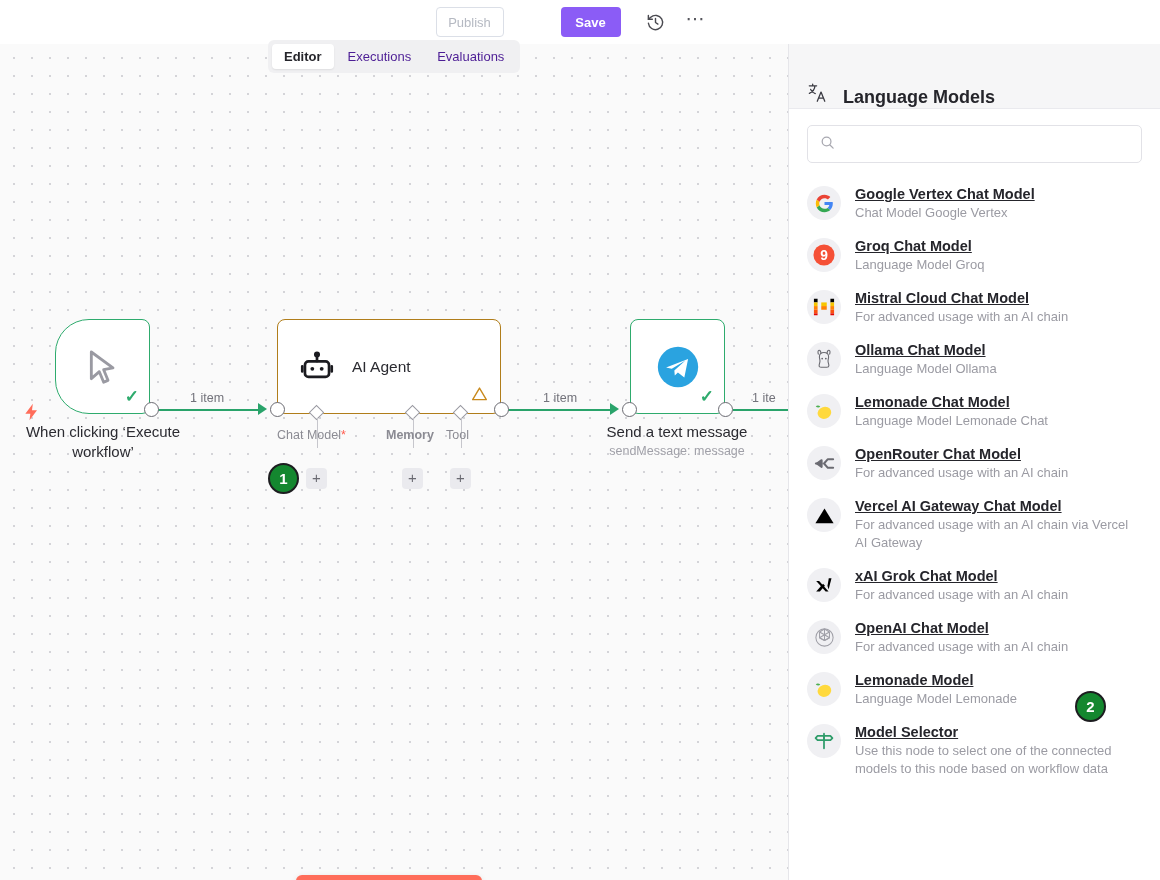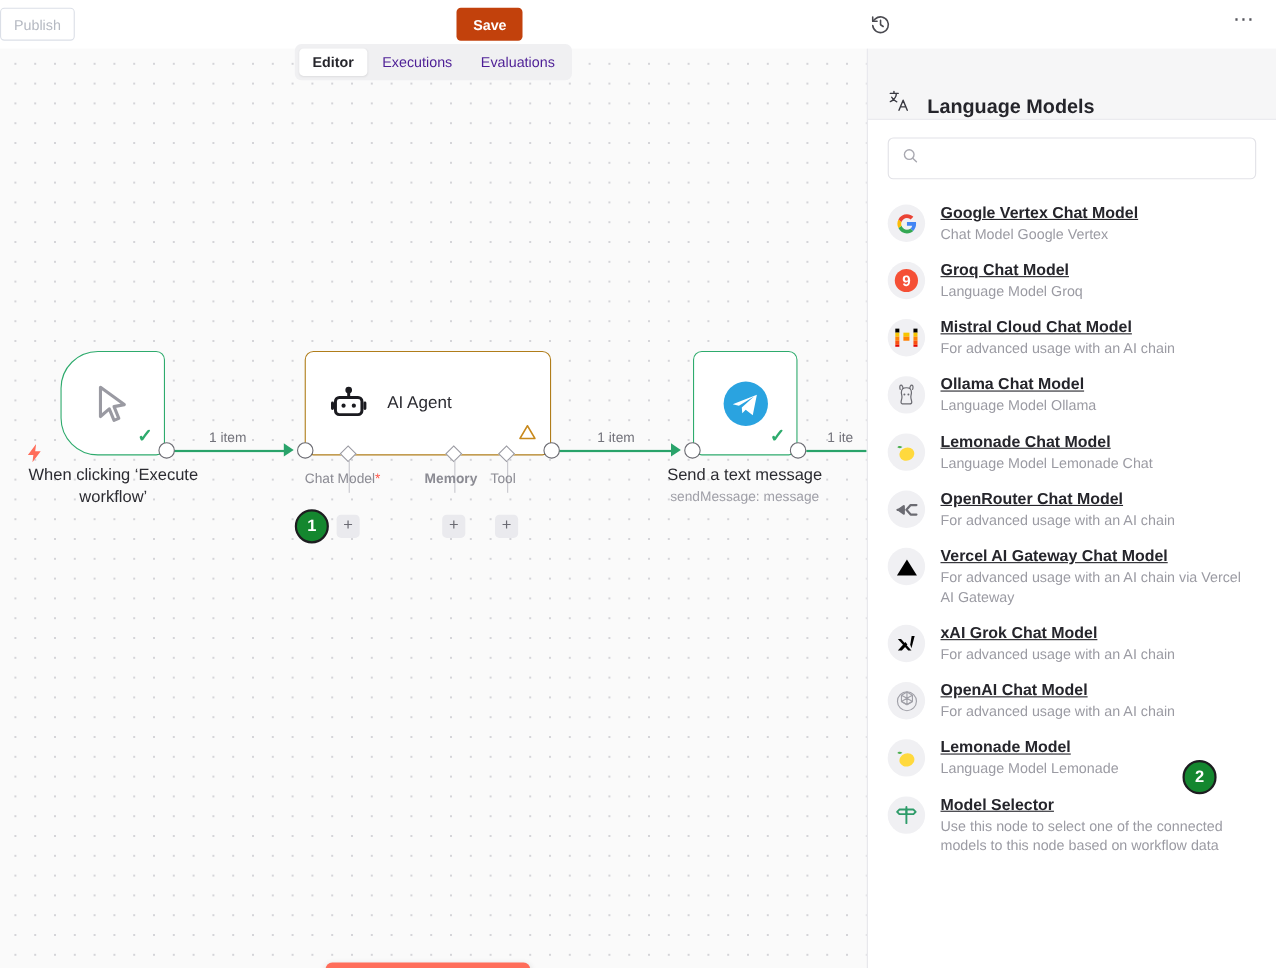--- a/index.html
+++ b/index.html
@@ -8,32 +8,32 @@
     font-family: "Liberation Sans", sans-serif;
     background: #ffffff;
     overflow: hidden;
   }
   #app { position: relative; width: 1160px; height: 880px; }
 
   
   .topbar {
     position: absolute; top: 0; left: 0; width: 1160px; height: 44px;
     background: #ffffff; z-index: 40;
-    display: flex; align-items: center; justify-content: space-between;
+    display: flex; align-items: center; justify-content: center;
     padding-right: 16px;
   }
   .btn-publish {
     width: 68px; height: 30px; border: 1px solid #dbdfe7; border-radius: 4px;
     background: #ffffff; color: #b5b9c2; font-size: 13px;
     display: flex; align-items: center; justify-content: center;
     cursor: default; margin-right: 12px;
   }
   .btn-save {
     width: 60px; height: 30px; border: none; border-radius: 4px;
-    background: #c2410c; color: #ffffff; font-size: 13px; font-weight: 600;
+    background: #8b5cf6; color: #ffffff; font-size: 13px; font-weight: 600;
     display: flex; align-items: center; justify-content: center;
     cursor: pointer; margin-right: 22px; margin-left: 45px;
   }
   .icon-btn {
     width: 26px; height: 26px; display: flex; align-items: center; justify-content: center;
     color: #4a4a50; cursor: pointer;
   }
   .dots-btn { font-size: 19px; letter-spacing: 1px; color: #55555c; margin-left: 14px; padding-bottom:8px;}
 
   

